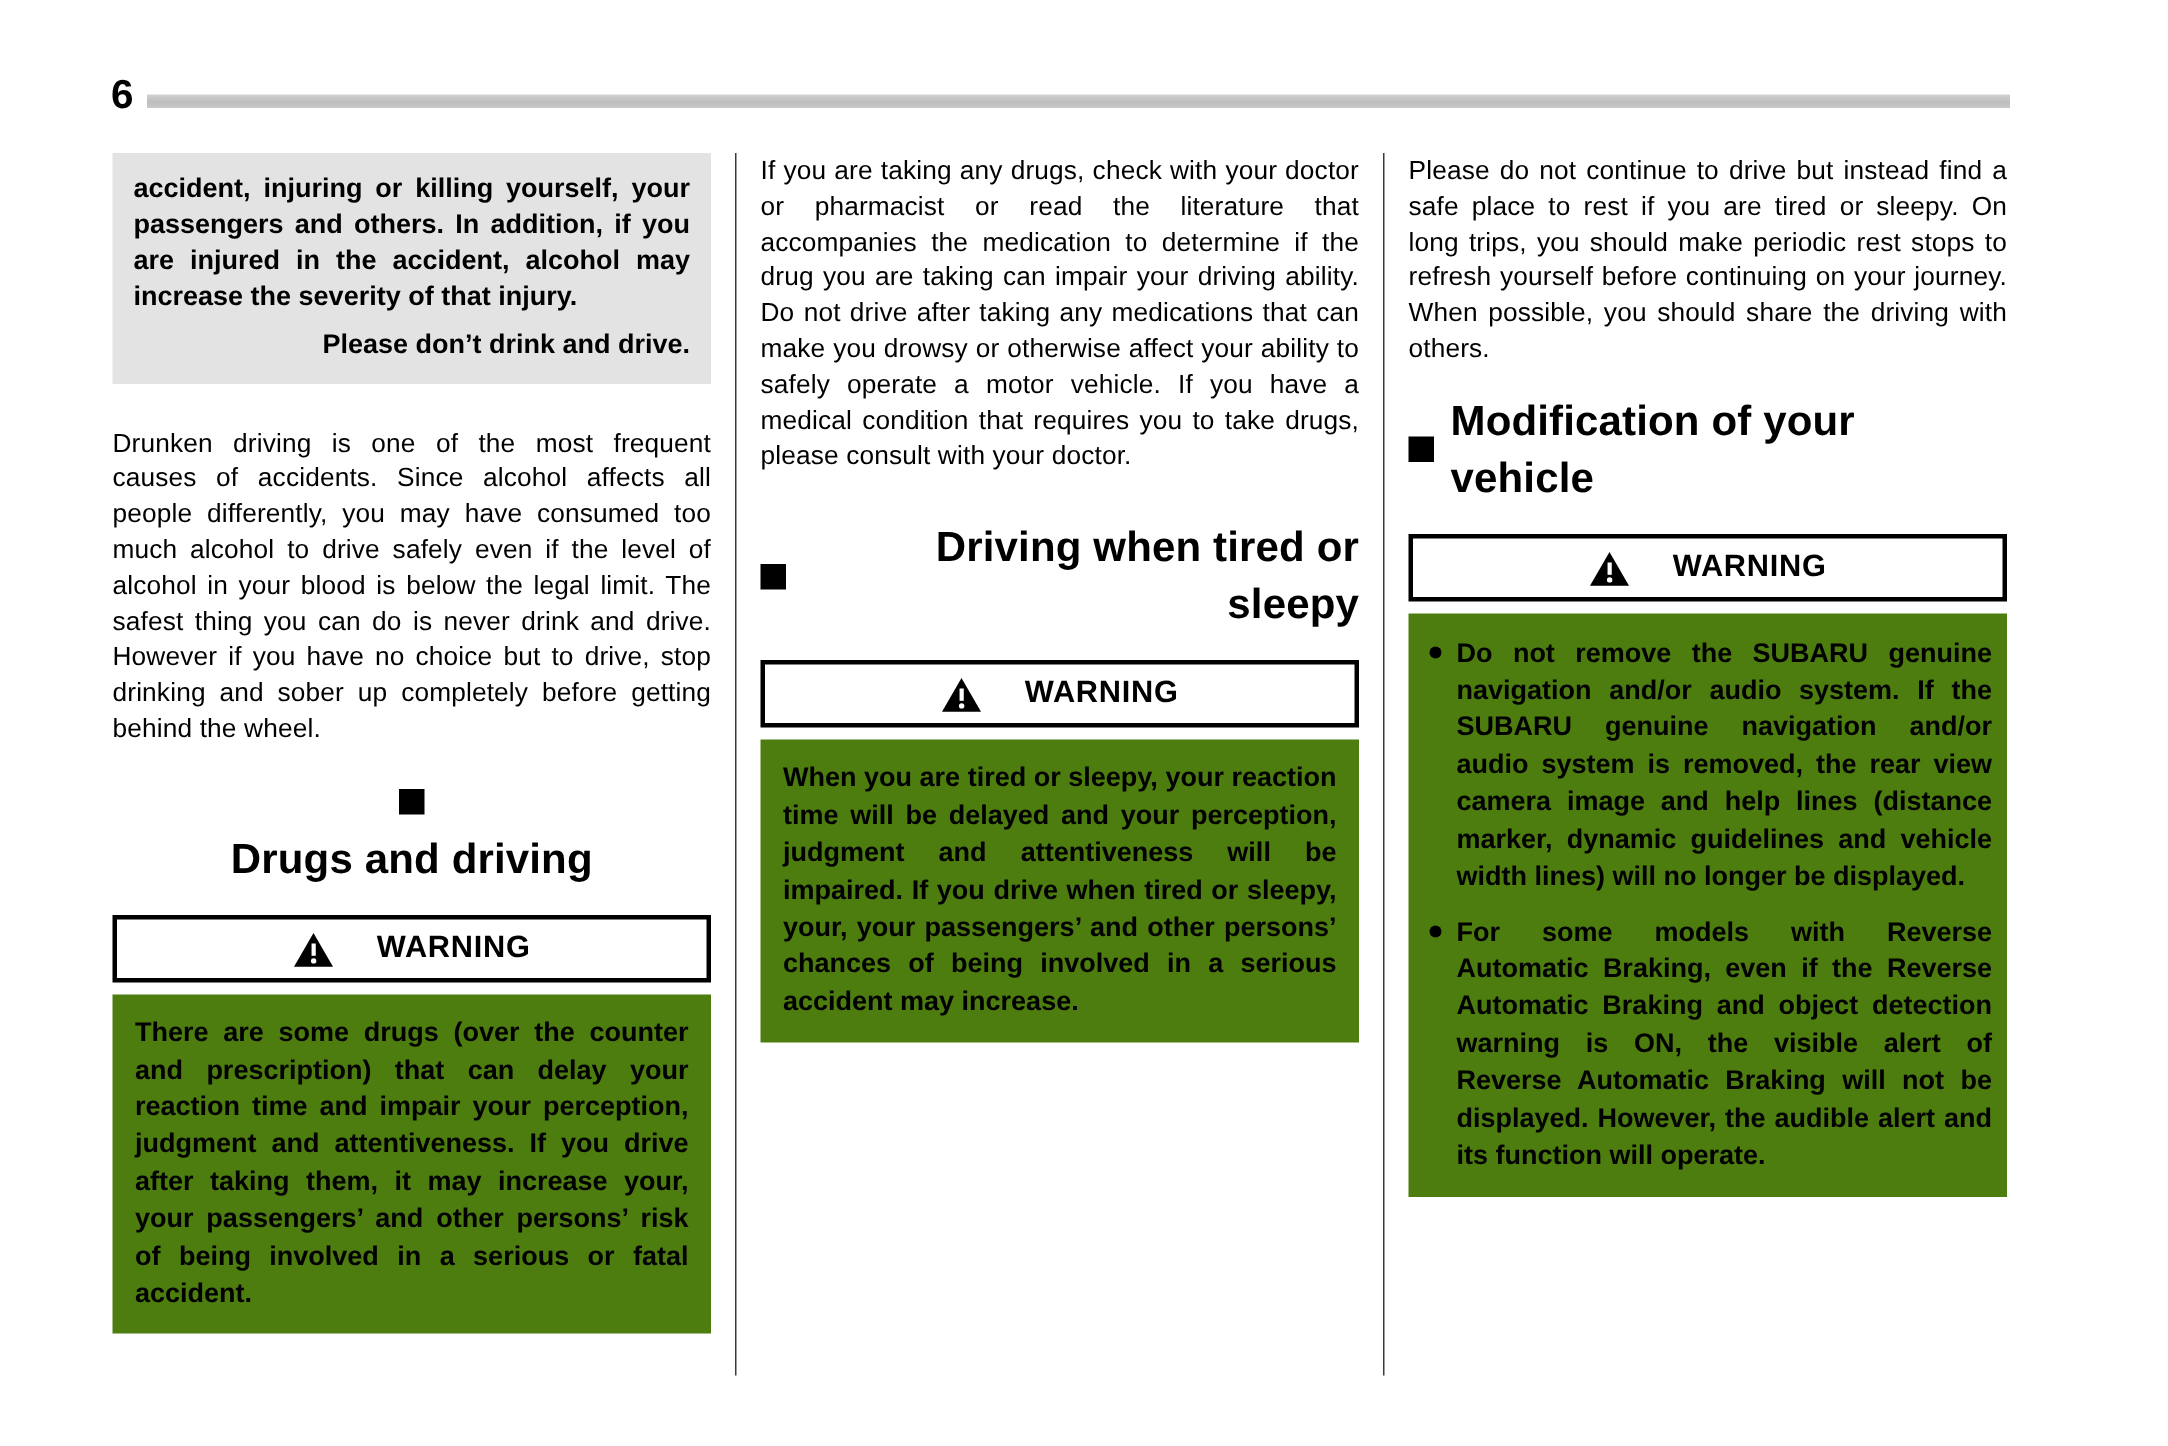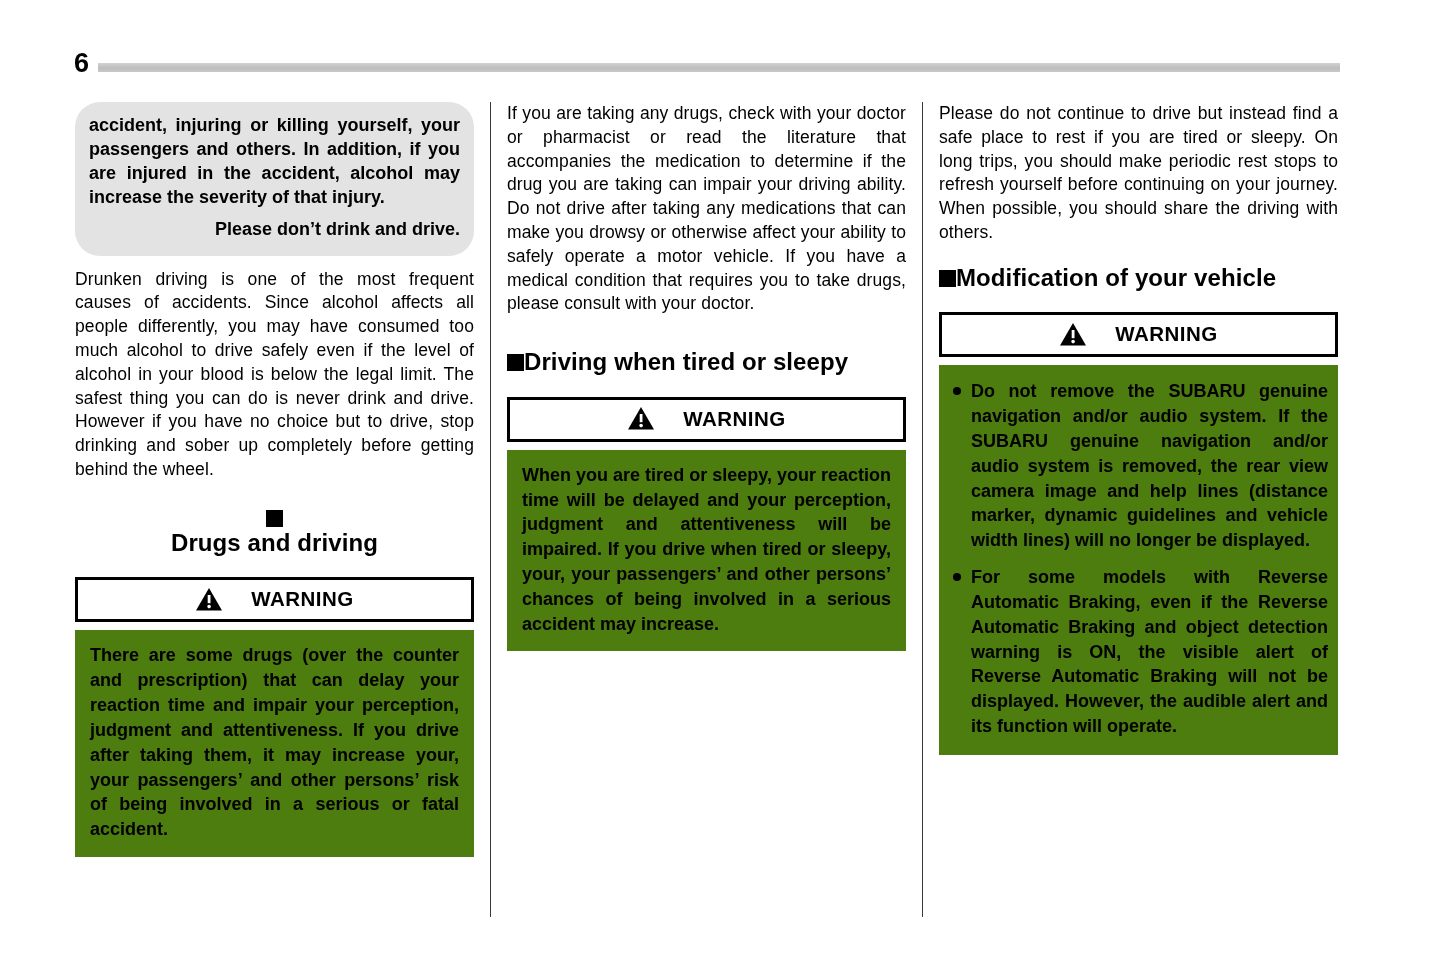--- a/index.html
+++ b/index.html
@@ -51,53 +51,53 @@
   p.body-text {
     text-align: justify;
     margin-bottom: 17px;
     letter-spacing: 0.1px;
   }
 
   
   .gray-box {
     background: #e3e3e3;
     padding: 12px 14px 14px 14px;
-    margin-bottom: 12px;
-    border-radius: 25px;
+    margin-bottom: 28px;
   }
   .gray-box p {
     font-weight: bold;
     text-align: justify;
     font-size: 18px;
     line-height: 1.33;
   }
   .gray-box p + p { margin-top: 8px; text-align: right; }
 
   
   .section-heading {
     display: flex;
     align-items: center;
-    font-size: 24px;
+    gap: 11px;
+    font-size: 28px;
     font-weight: bold;
     margin: 26px 0 18px 0;
     letter-spacing: 0.1px;
   }
   .sq {
     width: 17px; height: 17px;
     background: #000;
     flex: 0 0 auto;
   }
 
   
   .warning-header {
     border: 3px solid #000;
     background: #fff;
     padding: 5px 8px 6px 8px;
     display: flex;
-    align-items: center;
+    align-items: flex-end;
     justify-content: center;
     gap: 28px;
   }
   .warning-header .warning-label {
     font-size: 20.5px;
     font-weight: bold;
     letter-spacing: 0.5px;
   }
   .warning-body {
     background: #4d7c0f;

